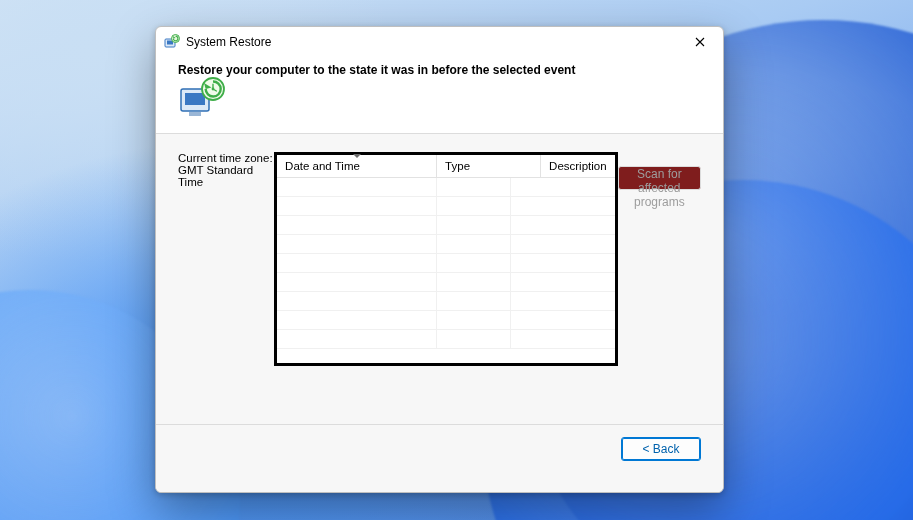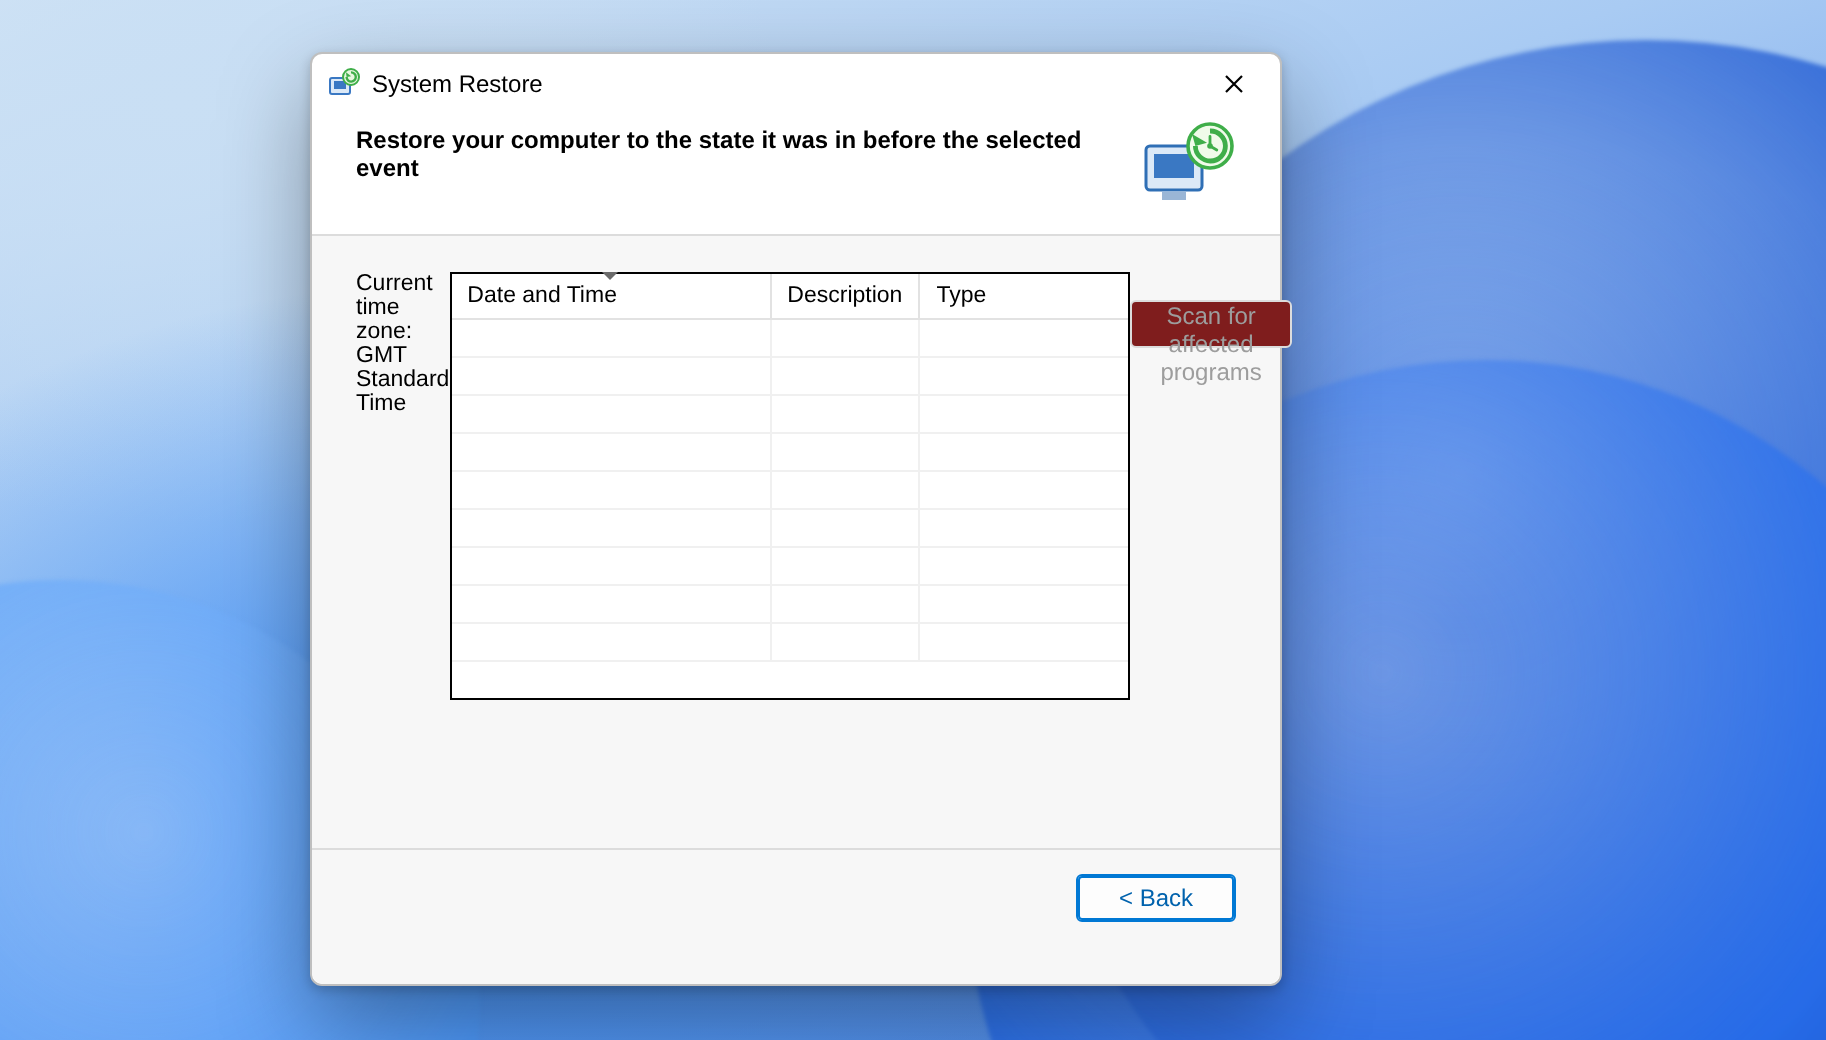--- a/index.html
+++ b/index.html
@@ -21,21 +21,21 @@
         background: radial-gradient(circle at 35% 35%, rgba(255,255,255,0.25), rgba(30,90,210,0.9) 55%, rgba(10,50,150,0.9)); }
   .p2 { width: 520px; height: 520px; right: -90px; top: 180px;
         background: radial-gradient(circle at 40% 30%, rgba(255,255,255,0.2), rgba(40,110,235,0.85) 55%, rgba(15,60,170,0.9)); }
   .p3 { width: 420px; height: 420px; left: -180px; bottom: -190px;
         background: radial-gradient(circle at 60% 30%, rgba(255,255,255,0.25), rgba(70,150,250,0.7) 55%, rgba(40,110,220,0.8)); }
 
   
   .dialog {
     position: absolute;
     left: 155px; top: 26px;
-    width: 486px; height: 467px;
+    width: 569px; height: 467px;
     background: #ffffff;
     border: 1px solid #bfbfbf;
     border-radius: 6px;
     box-shadow: 0 18px 45px rgba(0,0,0,0.35), 0 2px 6px rgba(0,0,0,0.2);
     display: flex; flex-direction: column;
   }
 
   
   .titlebar {
     height: 30px;
@@ -50,35 +50,36 @@
     display: flex; align-items: center; justify-content: center;
     border-radius: 4px; cursor: default;
   }
   .titlebar .close svg { stroke: #000; }
 
   
   .header {
     padding: 4px 22px 14px 22px;
     display: flex; align-items: flex-start;
     border-bottom: 1px solid #dcdcdc;
+    flex-direction: column;
   }
   .header .heading { font-size: 12px; font-weight: 700; color: #000; padding-top: 2px; flex: 1; }
   .header .hero { width: 48px; height: 42px; flex: 0 0 auto; }
 
   
   .body {
     flex: 1;
     background: #f7f7f7;
     padding: 18px 22px 12px 22px;
     display: flex; flex-direction: row;
   }
   .tz { font-size: 11.5px; color: #000; margin-bottom: 12px; }
 
   .grid {
-    border: 1px solid #000000;
+    border: 3px solid #000000;
     background: #ffffff;
     height: 214px;
     display: flex; flex-direction: column;
   }
   .grid-head {
     display: flex;
     height: 23px;
     background: #ffffff;
     border-bottom: 1px solid #e2e2e2;
   }
@@ -195,26 +196,26 @@
 
     <div class="body">
       <div class="tz">Current time zone: GMT Standard Time</div>
 
       <div class="grid">
         <div class="grid-head">
           <div class="gh col-dt">
             <span>Date and Time</span>
             <span class="sort"></span>
           </div>
+          <div class="gh col-type">
+            <span>Type</span>
+          </div>
           <div class="gh col-desc">
             <span>Description</span>
           </div>
-          <div class="gh col-type">
-            <span>Type</span>
-          </div>
         </div>
         <div class="grid-body">
           <div class="row">
               <div class="cell col-dt"></div>
               <div class="cell col-desc"></div>
               <div class="cell col-type"></div>
             </div>
           <div class="row">
               <div class="cell col-dt"></div>
               <div class="cell col-desc"></div>

